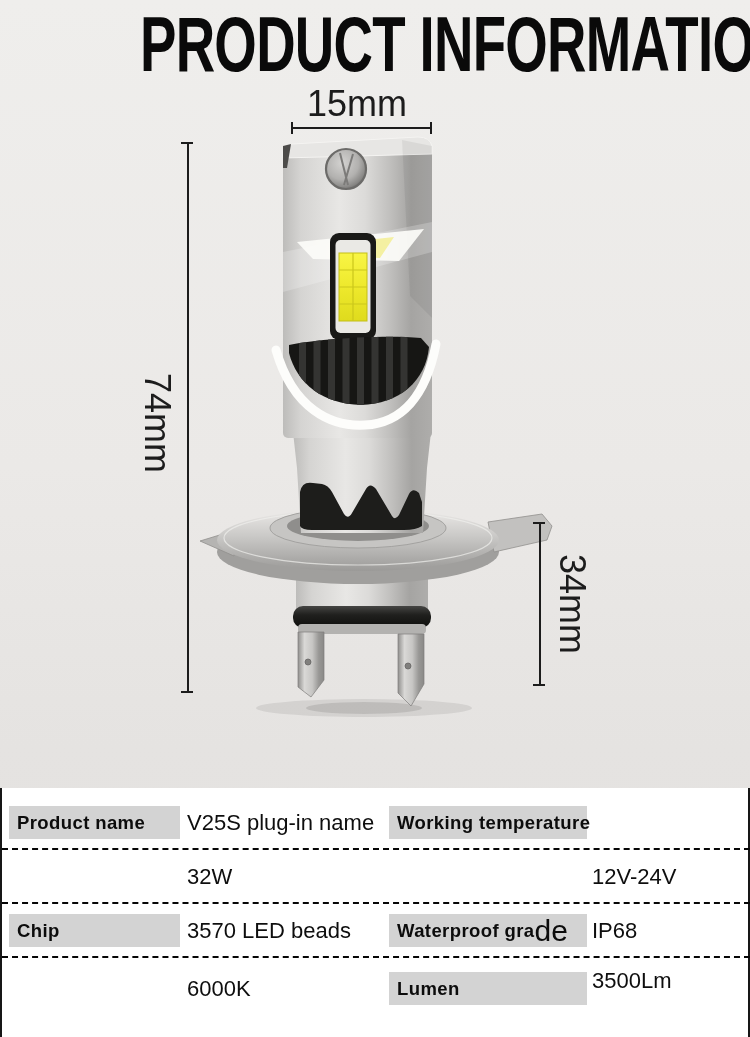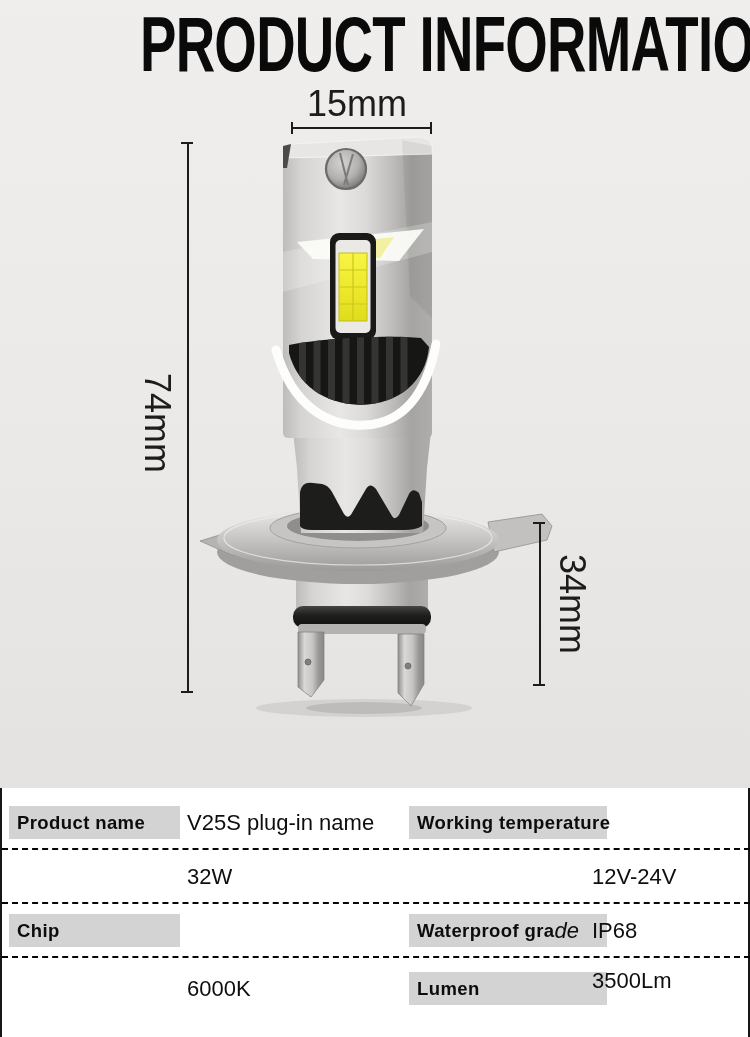--- a/index.html
+++ b/index.html
@@ -25,27 +25,27 @@
   .tick-h{position:absolute;width:12px;height:2px;background:#1c1c1c;}
 
   
   .spec-table{position:absolute;left:0;top:778px;width:750px;height:259px;background:#ffffff;
               border-left:2px solid #161616;border-right:2px solid #161616;box-sizing:border-box;margin-top:10px;}
   .divider{position:absolute;left:0;width:748px;height:0;border-top:2px dashed #060606;}
   .d0{top:60px}.d1{top:114px}.d2{top:168px}
   .lbl-box{position:absolute;height:33px;background:#d3d3d3;display:flex;align-items:center;
            padding-left:8px;box-sizing:border-box;font-weight:bold;font-size:18.5px;
            letter-spacing:.4px;color:#0c0c0c;white-space:nowrap;}
-  .lbl-tail{font-weight:400;font-size:22px;letter-spacing:0;font-style:italic;}
+  .lbl-tail{font-weight:400;font-size:30px;letter-spacing:0;}
   .val{position:absolute;height:33px;display:flex;align-items:center;font-size:22px;
        color:#0e0e0e;white-space:nowrap;}
   .r0{top:18px}.r1{top:72px}.r2{top:126px}.r3{top:184px}
   .colL-lbl{left:7px;width:171px;}
   .colL-val{left:185px;width:196px;}
-  .colR-lbl{left:407px;width:198px;}
+  .colR-lbl{left:387px;width:198px;}
   .colR-val{left:590px;width:156px;}
   .raise{margin-top:-8px;}
 </style>
 </head>
 <body>
 
 <div class="page">
 
   <div class="title-wrap">
     <span class="title">PRODUCT INFORMATION</span>
@@ -180,20 +180,21 @@
     <div class="divider d0"></div>
 
     <div class="val r1 colL-val">32W</div>
     <div class="val r1 colR-val">12V-24V</div>
 
     <div class="divider d1"></div>
 
     <div class="lbl-box r2 colL-lbl">
       <span>Chip</span>
       </div>
+    <div class="val r2 colL-val">3570 LED beads</div>
     <div class="lbl-box r2 colR-lbl">
       <span>Waterproof gra</span>
         <span class="lbl-tail">de</span>
       </div>
     <div class="val r2 colR-val">IP68</div>
 
     <div class="divider d2"></div>
 
     <div class="val r3 colL-val">6000K</div>
     <div class="lbl-box r3 colR-lbl">

